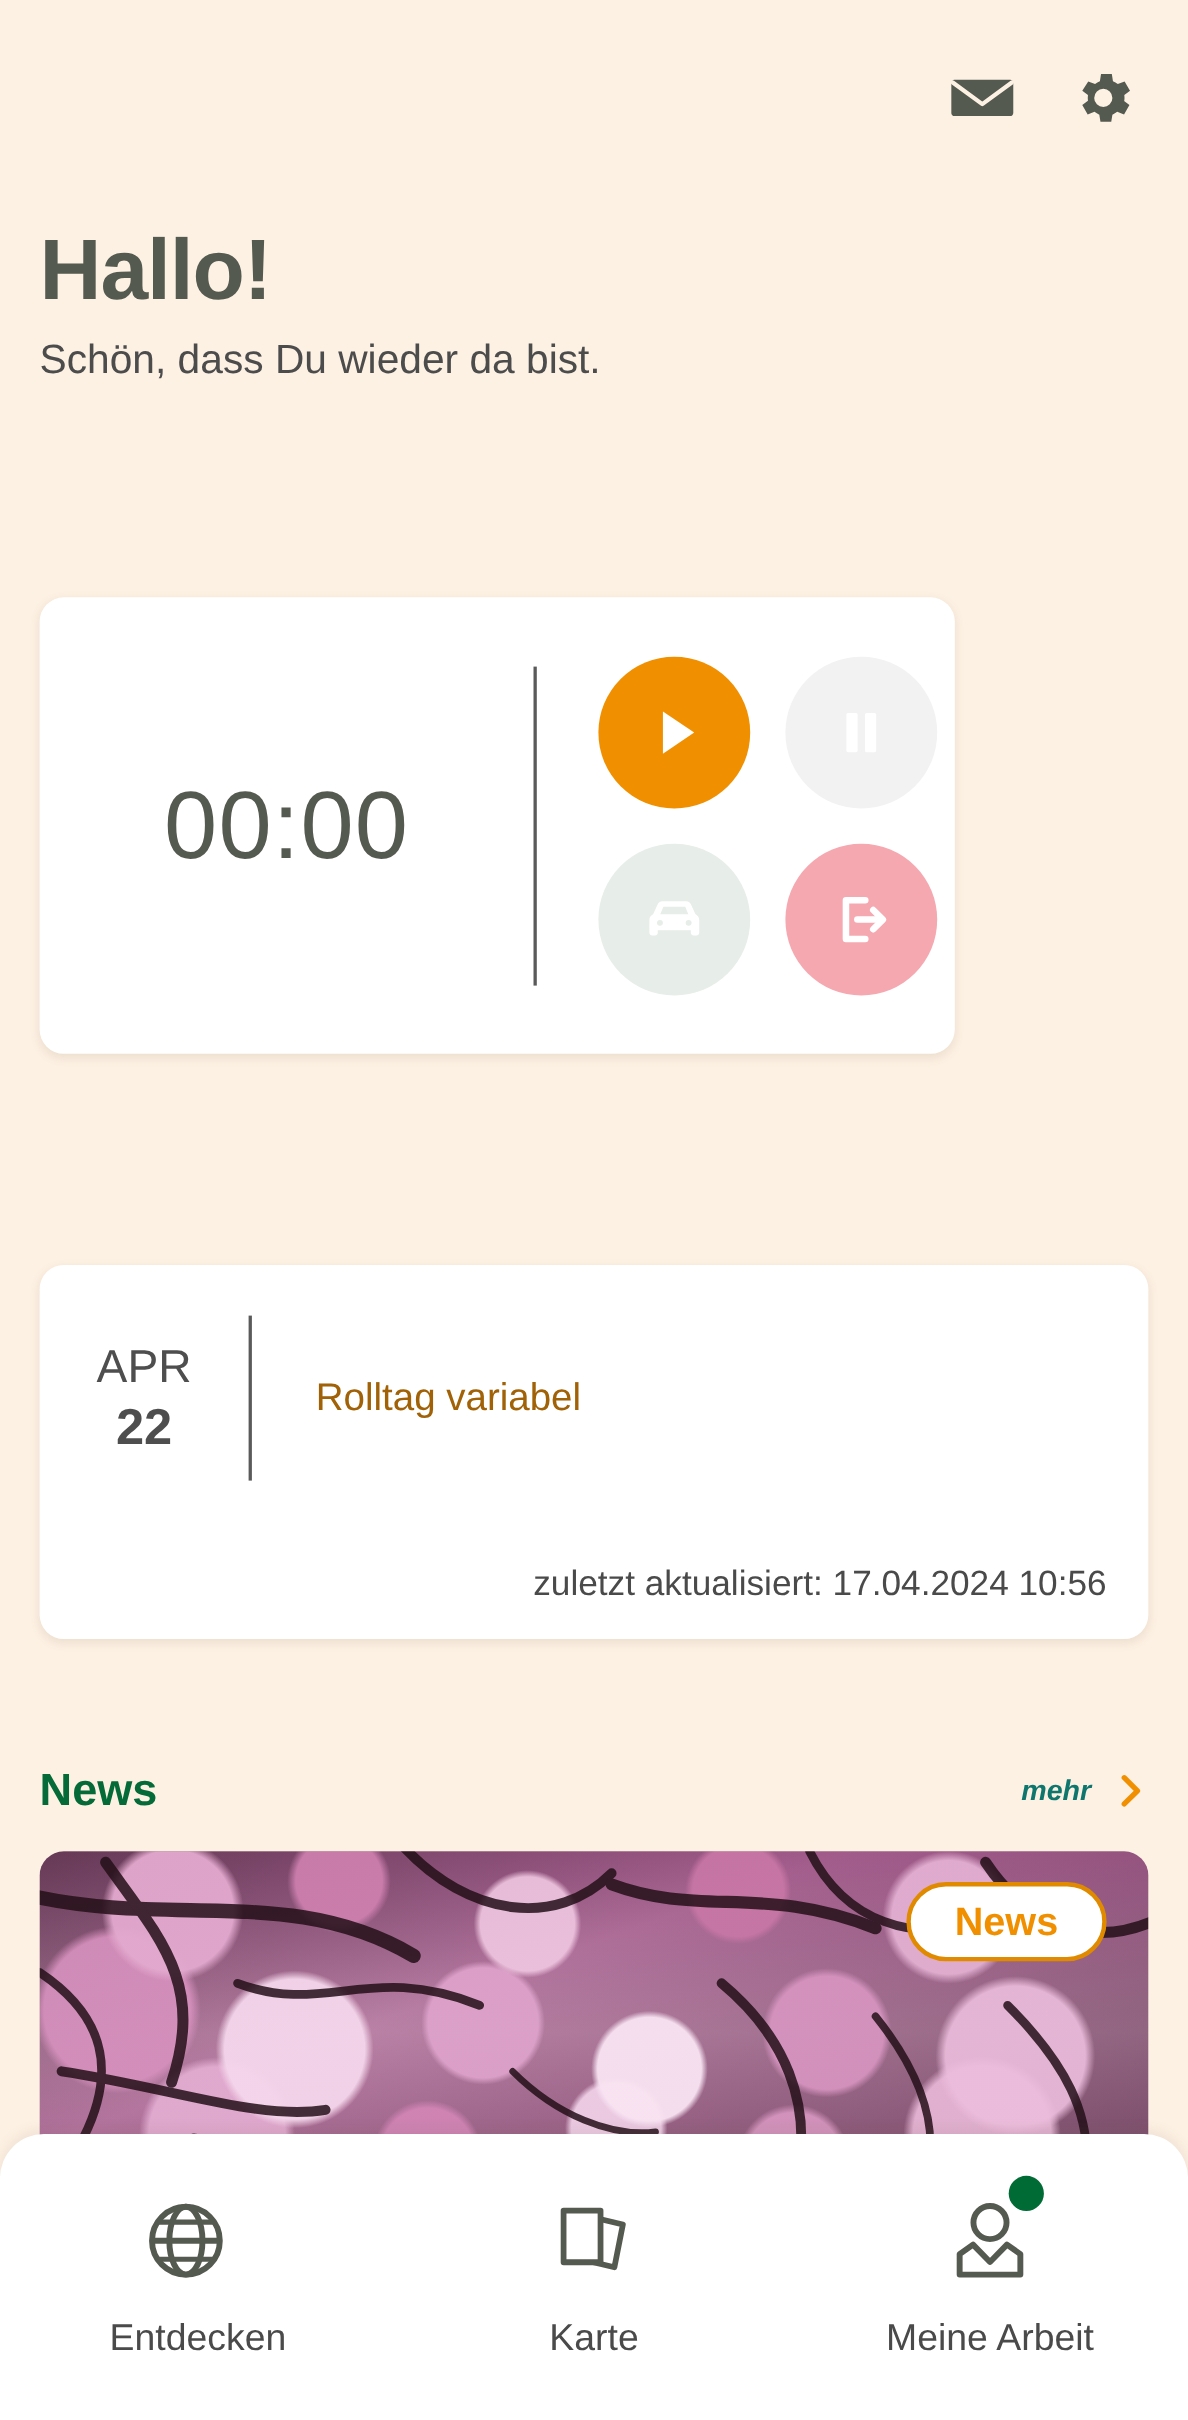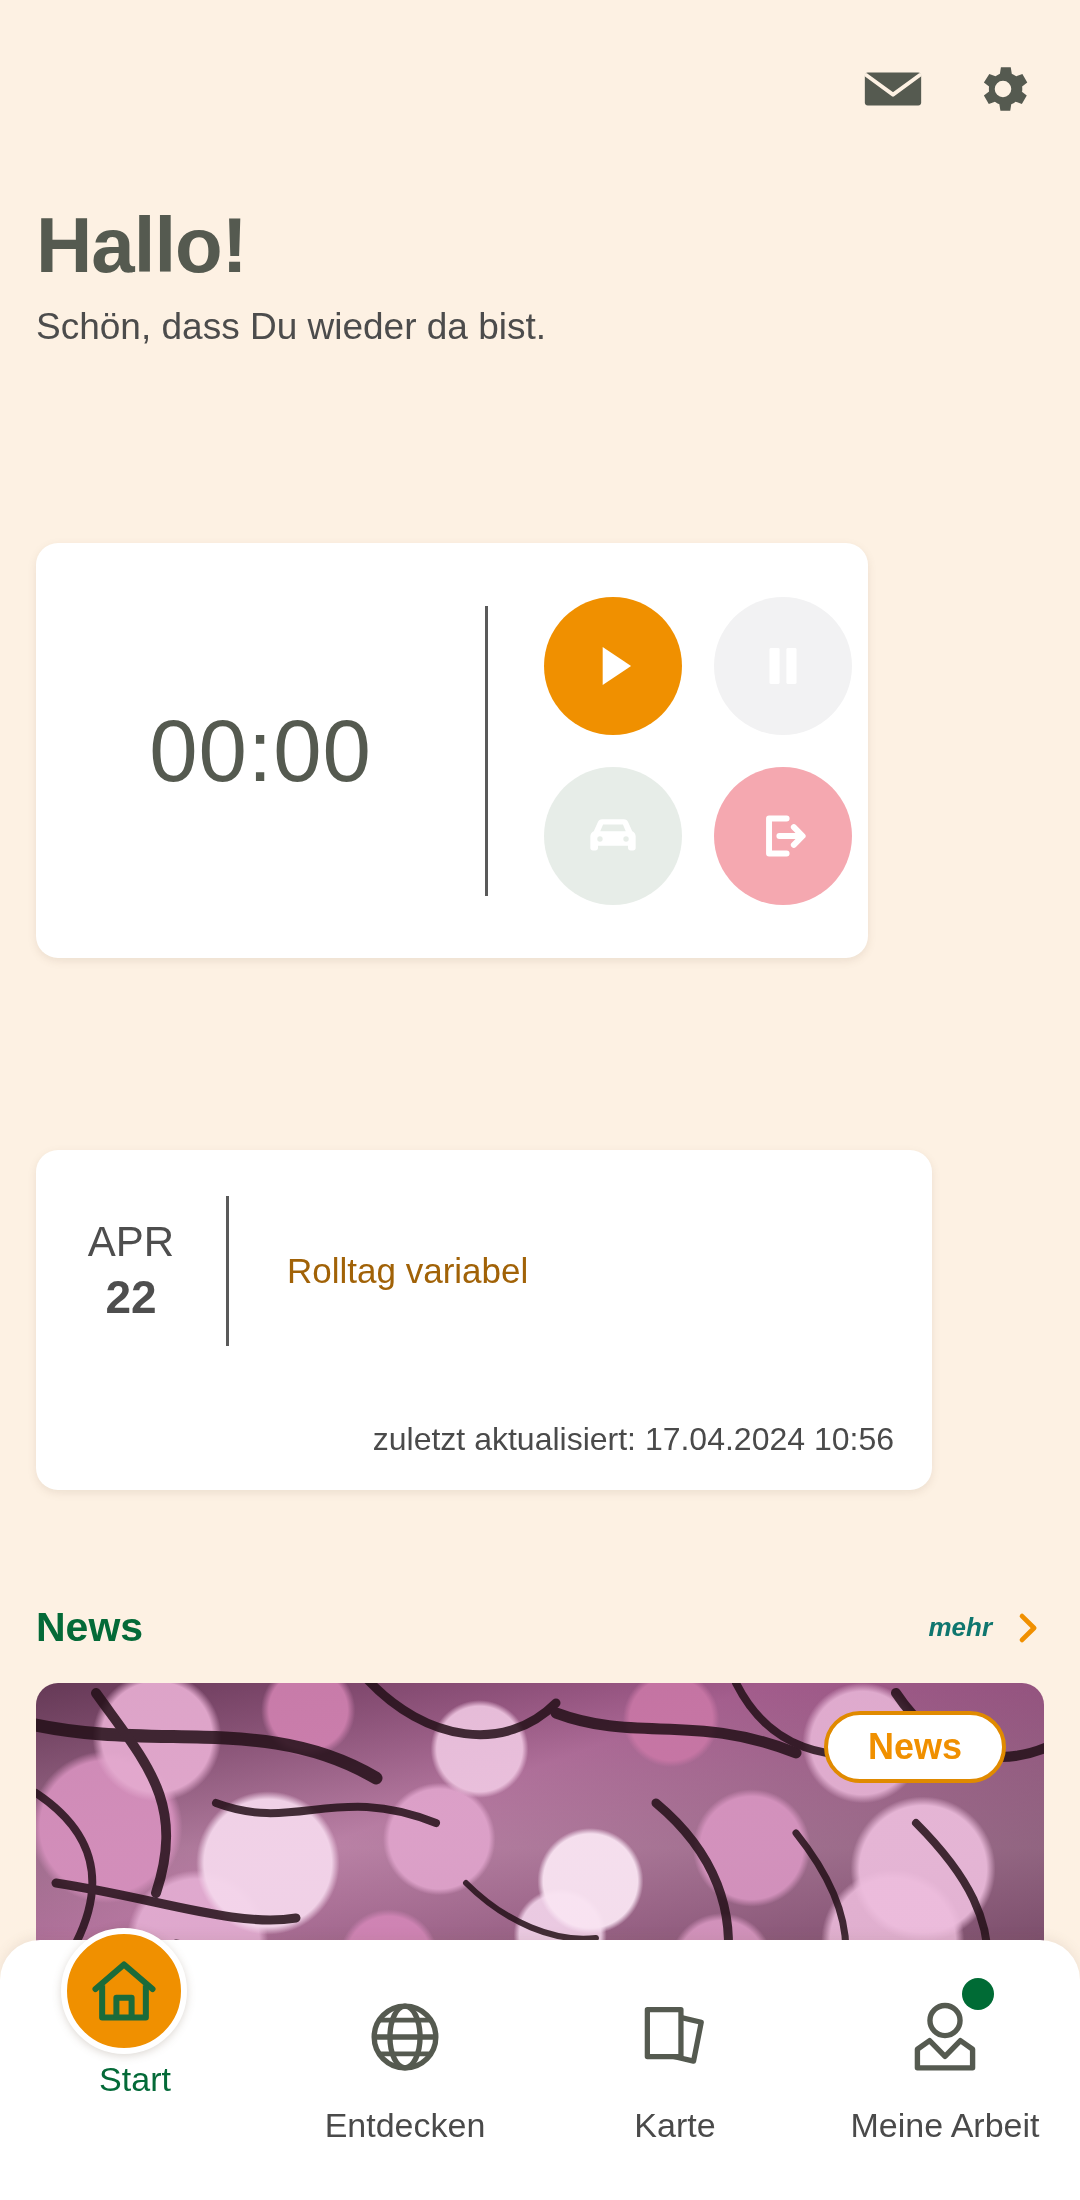--- a/index.html
+++ b/index.html
@@ -137,21 +137,21 @@
   }
   .tbtn-play  { background: #F09000; }
   .tbtn-pause { background: #F2F2F3; }
   .tbtn-car   { background: #E7EDE8; }
   .tbtn-out   { background: #F5A8B0; }
 
   
   #plan-card {
     left: 36px;
     top: 1150px;
-    width: 896px;
+    width: 1008px;
     height: 340px;
   }
   .plan-row {
     display: flex;
     align-items: center;
     padding: 52px 0 0 0;
     height: 190px;
   }
   .plan-date {
     width: 190px;
@@ -441,30 +441,20 @@
         <path d="M140 260 C 230 275, 300 265, 360 285" stroke-width="7"></path>
         <path d="M0 110 C 60 150, 70 200, 40 260" stroke-width="8"></path>
         <path d="M430 200 C 470 240, 520 260, 560 255" stroke-width="6"></path>
       </g>
     </svg>
     <div class="news-badge">News</div>
   </div>
 
   <div id="bottom-nav">
 
-    <div class="nav-item">
-      <div class="nav-icon-wrap active">
-        <svg width="76" height="76" viewBox="0 0 24 24" aria-hidden="true">
-          <path d="M3 11.4L12 3.6l9 7.8" fill="none" stroke="#1B6B3A" stroke-width="1.9" stroke-linecap="round" stroke-linejoin="round"></path>
-          <path d="M5.1 10.2V20.4h13.8V10.2" fill="none" stroke="#1B6B3A" stroke-width="1.9" stroke-linejoin="round"></path>
-          <path d="M9.6 20.4v-6.3h4.8v6.3" fill="none" stroke="#1B6B3A" stroke-width="1.9" stroke-linejoin="round"></path>
-        </svg>
-      </div>
-      <div class="nav-label active-label">Start</div>
-    </div>
 
     <div class="nav-item">
       <div class="nav-icon-wrap">
         <svg width="86" height="86" viewBox="0 0 24 24" aria-hidden="true">
           <circle cx="12" cy="12" r="8.6" fill="none" stroke="#555A50" stroke-width="1.5"></circle>
           <ellipse cx="12" cy="12" rx="4.2" ry="8.6" fill="none" stroke="#555A50" stroke-width="1.5"></ellipse>
           <path d="M3.4 12h17.2" fill="none" stroke="#555A50" stroke-width="1.5"></path>
           <path d="M4.7 7.3h14.6M4.7 16.7h14.6" fill="none" stroke="#555A50" stroke-width="1.3"></path>
         </svg>
       </div>

